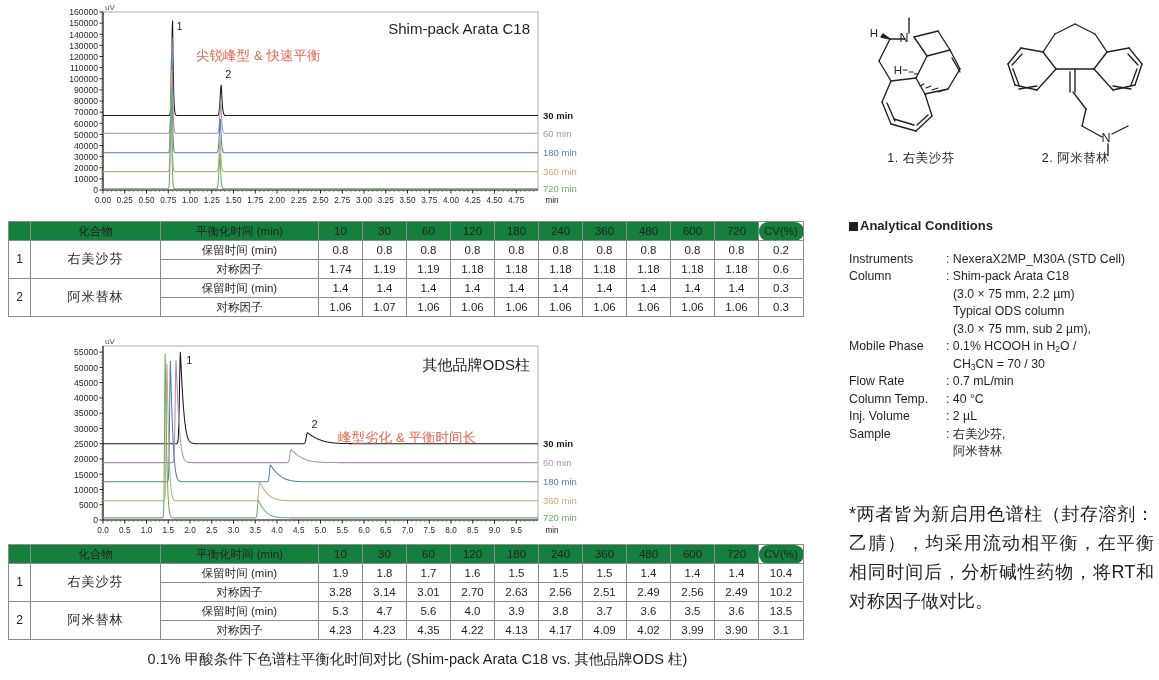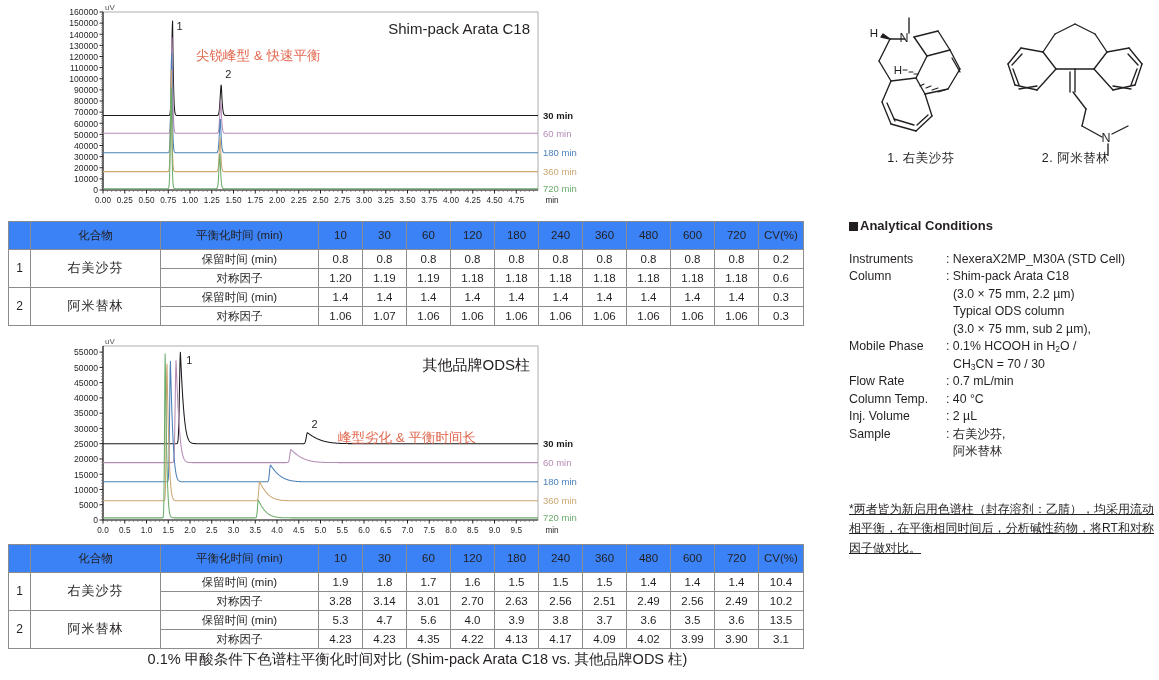--- a/index.html
+++ b/index.html
@@ -24,31 +24,31 @@
   .tbl-wrap { position:absolute; left:8px; }
   table.data { border-collapse:collapse; font-size:11.5px; color:#231f20; }
   table.data td, table.data th {
     border:1px solid #8c8c8c;
     padding:1px 2px;
     text-align:center;
     font-weight:normal;
     white-space:nowrap;
     line-height:1.25;
   }
-  table.data thead th { background:#3b82f6; height:28px; }
+  table.data thead th { background:#15803d; height:19px; }
   table.data tbody td { background:#ffffff; height:19px; }
   td.idx, td.cmpd { background:#ece7f1; }
   td.idx { width:22px; font-size:12px; }
   td.cmpd { width:130px; font-size:13px; letter-spacing:1px; }
   td.metric { background:#ffffff; width:158px; }
   th.c-blank { width:22px; }
   th.c-cmpd  { width:130px; }
   th.c-metric{ width:158px;margin-left:15px; }
   th.c-num   { width:44px; }
-  th.c-cv    { width:45px; }
+  th.c-cv    { width:45px;border-radius:9px; }
   td.num { width:44px; }
   td.cv  { width:45px; }
 
   
   .caption {
     position:absolute; left:0; top:650px; width:835px;
     text-align:center; font-size:14.5px; color:#231f20;
   }
 
   
@@ -69,23 +69,22 @@
   }
   .cond-tbl { width:100%; border-collapse:collapse; font-size:12.3px; line-height:1.42; }
   .cond-tbl td { vertical-align:top; padding:0; }
   .cond-lbl { width:97px; white-space:nowrap; }
   .cond-val { white-space:nowrap; }
   .cond-val .cont { display:block; padding-left:7px; }
   sub { font-size:8.5px; vertical-align:-2px; }
 
   .note {
     position:absolute; left:9px; top:500px; width:305px;
-    font-size:12px; line-height:1.62; color:#231f20;
+    font-size:18px; line-height:1.62; color:#231f20;
     text-align:justify;
-    text-decoration:underline;
   }
 </style>
 </head>
 <body>
 
 <div class="page">
 
   <div class="left-col">
 
     <div class="chart-block" style="position:absolute;left:0;top:0;">
@@ -362,21 +361,21 @@
               <td class="num">0.8</td>
               <td class="num">0.8</td>
               <td class="num">0.8</td>
               <td class="num">0.8</td>
               <td class="num">0.8</td>
               <td class="num">0.8</td>
               <td class="cv">0.2</td>
             </tr>
             <tr>
               <td class="metric">对称因子</td>
-              <td class="num">1.20</td>
+              <td class="num">1.74</td>
               <td class="num">1.19</td>
               <td class="num">1.19</td>
               <td class="num">1.18</td>
               <td class="num">1.18</td>
               <td class="num">1.18</td>
               <td class="num">1.18</td>
               <td class="num">1.18</td>
               <td class="num">1.18</td>
               <td class="num">1.18</td>
               <td class="cv">0.6</td>

